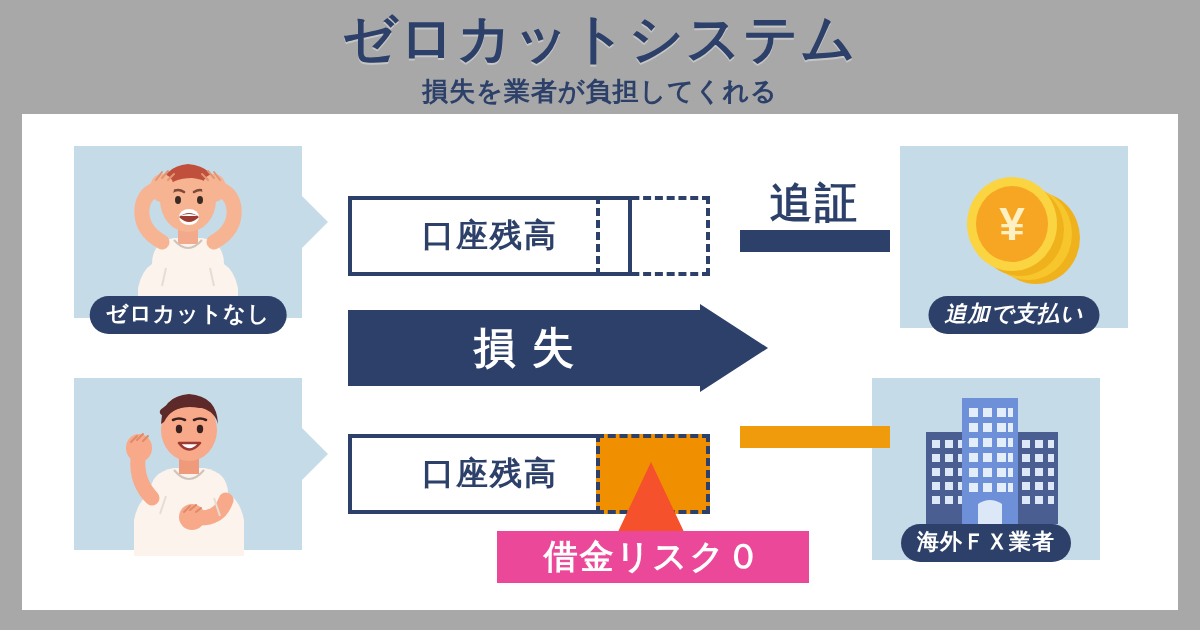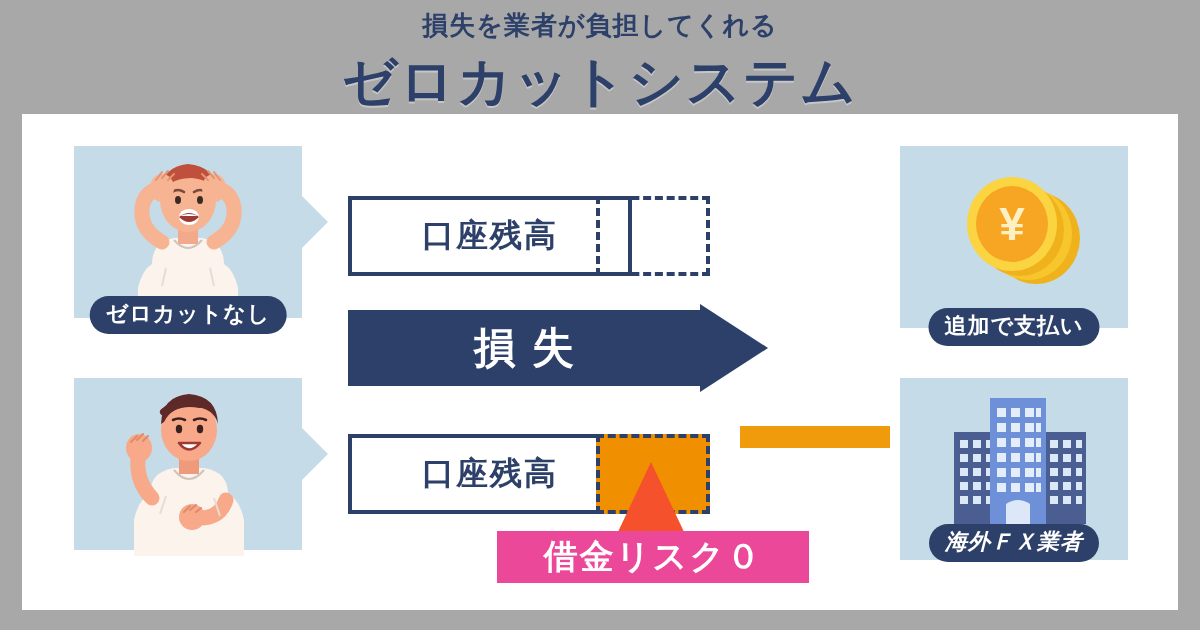--- a/index.html
+++ b/index.html
@@ -37,32 +37,32 @@
   .panel.left{width:228px;height:172px;}
   .panel.right{width:228px;height:182px;}
   .panel-nose{
     position:absolute;left:228px;top:50px;width:0;height:0;
     border-top:26px solid transparent;border-bottom:26px solid transparent;
     border-left:26px solid #c6dbe8;
   }
   #panel-topleft{left:74px;top:146px;}
   #panel-botleft{left:74px;top:378px;}
   #panel-topright{left:900px;top:146px;}
-  #panel-botright{left:900px;top:378px;font-style:italic;}
+  #panel-botright{left:872px;top:378px;}
   .pill{
     position:absolute;left:50%;transform:translateX(-50%);
     background:#2d4069;color:#fff;border-radius:26px;
     font-size:22px;font-weight:bold;letter-spacing:1px;
     padding:6px 16px 8px 16px;white-space:nowrap;
     line-height:1.1;
     text-align:center;
   }
   #pill-topleft{top:150px;}
   #pill-botleft{top:150px;}
-  #pill-topright{top:162px;}
+  #pill-topright{top:150px;font-style:italic;}
   #pill-botright{top:146px;}
   
   .illus{position:absolute;left:0;top:0;width:228px;height:178px;}
   
   .row{position:absolute;height:82px;}
   #row-top{left:348px;top:196px;width:540px;}
   #row-bot{left:348px;top:434px;width:540px;}
   .bal-box{
     position:absolute;left:0;top:0;width:284px;height:80px;
     border:4px solid #2d4069;background:#fff;box-sizing:border-box;
@@ -118,22 +118,22 @@
   #risk-spike{
     position:absolute;left:617px;top:462px;width:0;height:0;
     border-left:34px solid transparent;border-right:34px solid transparent;
     border-bottom:72px solid #f4512c;
   }
 </style>
 </head>
 <body>
 
 <div id="header">
+  <div id="title">ゼロカットシステム</div>
   <div id="subtitle">損失を業者が負担してくれる</div>
-  <div id="title">ゼロカットシステム</div>
 </div>
 
 <div id="card"></div>
 
 <div class="panel left" id="panel-topleft">
   <div class="panel-nose"></div>
   <svg class="illus" viewBox="0 0 228 178">
 
     <path d="M78 178 L78 118 Q78 96 100 92 L128 92 Q150 96 150 118 L150 178 Z" fill="#fbf3ec"></path>
     <path d="M78 118 Q68 124 64 142 L64 178 L78 178 Z" fill="#fbf3ec"></path>
@@ -302,20 +302,24 @@
     <path d="M106 146 L106 126 Q118 118 130 126 L130 146 Z" fill="#dce8f7"></path>
   </svg>
   <div class="pill" id="pill-botright">海外ＦＸ業者</div>
 </div>
 
 <div class="row" id="row-top">
   <div class="bal-box">
     <span class="bal-label">口座残高</span>
   </div>
   <div class="gap-box dashed-navy"></div>
+  <div class="side-word">
+    <span class="w navy-text">追証</span>
+    <span class="bar navy-bar"></span>
+  </div>
 </div>
 
 <div id="loss-arrow">
   <div class="shaft"></div>
   <div class="head"></div>
   <div class="txt">損失</div>
 </div>
 
 <div class="row" id="row-bot">
   <div class="bal-box">

